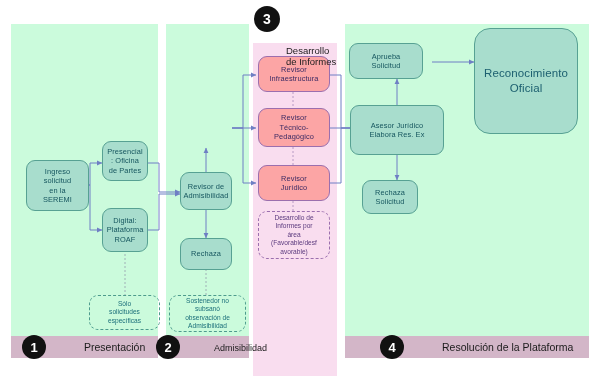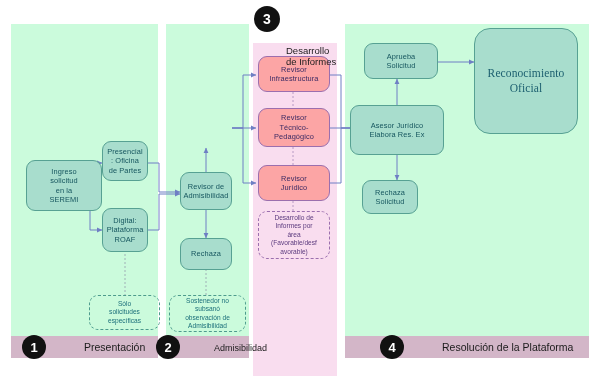--- a/index.html
+++ b/index.html
@@ -216,21 +216,21 @@
       <path d="M125,250 L125,296"></path>
       <path d="M206,269 L206,297"></path>
     </g>
     <g stroke="#b79ac4" stroke-width="1" fill="none" stroke-dasharray="2,2">
       <path d="M293,92 L293,110"></path>
       <path d="M293,147 L293,165"></path>
       <path d="M293,201 L293,211"></path>
     </g>
   </svg>
 
-  <div class="node teal" style="left:26px; top:160px; width:76px; height:51px;">Ingreso
+  <div class="node teal" style="left:26px; top:160px; width:63px; height:51px;">Ingreso
 solicitud
 en la
 SEREMI</div>
 
   <div class="node teal" style="left:102px; top:141px; width:46px; height:40px;">Presencial
 :  Oficina
 de Partes</div>
 
   <div class="node teal" style="left:102px; top:208px; width:46px; height:44px;">Digital:
 Plataforma
@@ -260,25 +260,25 @@
 
   <div class="node purple" style="left:258px; top:165px; width:72px; height:36px;">Revisor
 Jurídico</div>
 
   <div class="note purple" style="left:258px; top:211px; width:72px; height:48px;">Desarrollo de
 Informes por
 área
 (Favorable/desf
 avorable)</div>
 
-  <div class="node teal" style="left:364px; top:43px; width:74px; height:36px;">Aprueba
+  <div class="node teal" style="left:349px; top:43px; width:74px; height:36px;">Aprueba
 Solicitud</div>
 
   <div class="node teal" style="left:350px; top:105px; width:94px; height:50px;">Asesor Jurídico
 Elabora Res. Ex</div>
 
   <div class="node teal" style="left:362px; top:180px; width:56px; height:34px;">Rechaza
 Solicitud</div>
 
-  <div class="node teal big" style="left:474px; top:28px; width:104px; height:106px;font-family:Liberation Serif, serif;">Reconocimiento
+  <div class="node teal big" style="left:474px; top:28px; width:104px; height:106px;">Reconocimiento
 Oficial</div>
 
 </div>
 
 </body></html>

